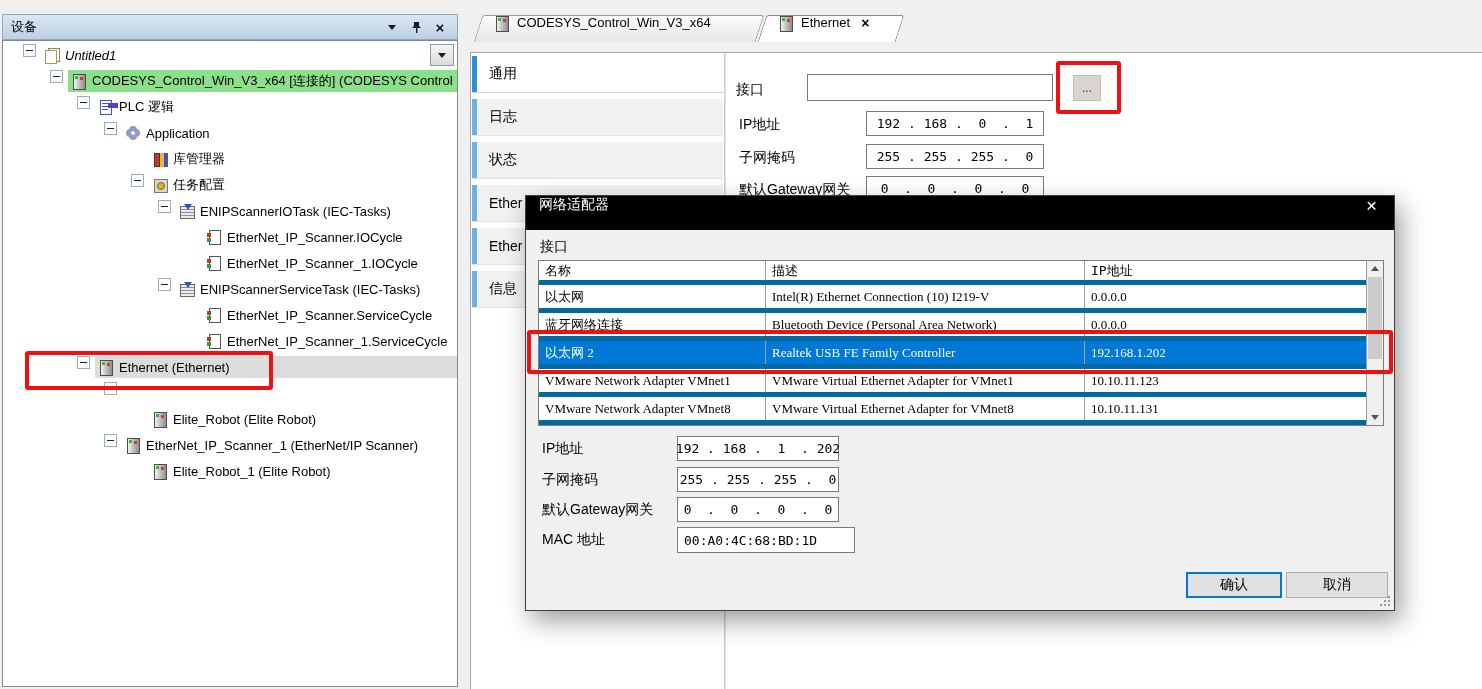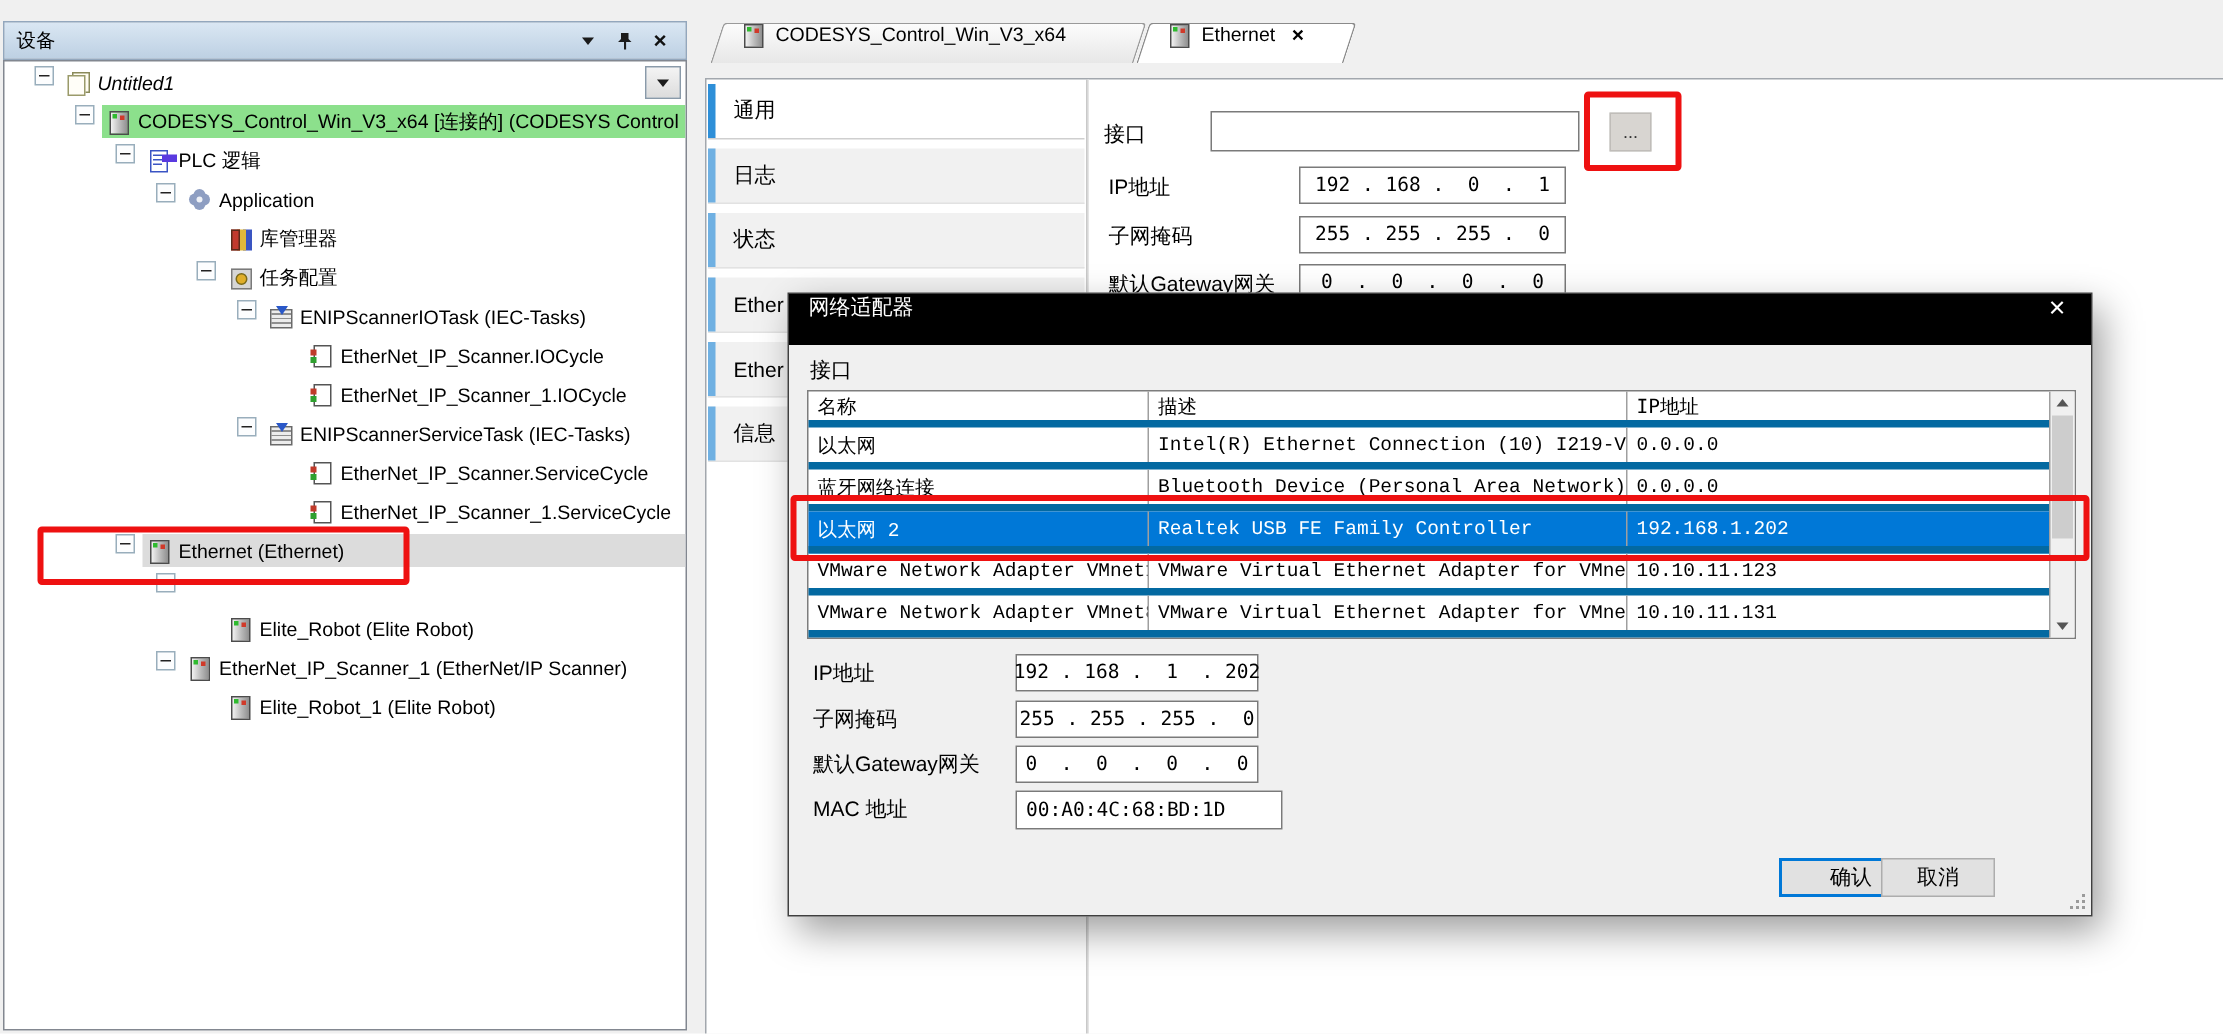--- a/index.html
+++ b/index.html
@@ -69,21 +69,21 @@
 
 .dialog{position:absolute;left:525px;top:195px;width:870px;height:416px;z-index:10;border:1px solid #3f3f3f;background:#f0f0f0;box-shadow:6px 10px 24px rgba(0,0,0,.38)}
 .dlg-title{height:34px;background:#000;color:#fff;display:flex;align-items:flex-start;padding:0 13px;font-size:14px}
 .dlg-close{margin-left:auto;font-size:19px;line-height:1;cursor:pointer;padding:0 4px}
 .dlg-body{position:absolute;left:0;right:0;top:34px;bottom:0}
 .dlg-section{position:absolute;left:14px;top:8px;font-size:14px}
 .ntable{position:absolute;left:12px;top:30px;width:846px;height:166px;background:#fff;border:1px solid #7d7d7d}
 .ntrows{position:absolute;left:0;top:0;right:17px;bottom:0}
 .ntr{display:grid;grid-template-columns:227px 319px 1fr;height:28px;border-bottom:5px solid #0369a1}
 .ntr.head{height:24px;font-size:13px}
-.ntr>div{display:flex;align-items:center;padding:0 6px;border-right:1px solid #9f9f9f;overflow:hidden;white-space:nowrap;font-family:Liberation Mono, monospace;font-size:13px}
+.ntr>div{display:flex;align-items:center;padding:0 6px;border-right:1px solid #9f9f9f;overflow:hidden;white-space:nowrap;font-family:Liberation Serif, serif;font-size:13px}
 .ntr>div:last-child{border-right:none}
 .ntr.head>div{font-family:"DejaVu Sans Mono","Liberation Mono",monospace}
 .ntr.selrow{background:#0078d7;color:#fff}
 .vscroll{position:absolute;top:0;bottom:0;right:0;width:17px;background:#f0f0f0;border-left:1px solid #9f9f9f}
 .varrow{position:absolute;left:0;width:16px;height:15px;display:flex;align-items:center;justify-content:center}
 .varrow.up{top:0}.varrow.down{bottom:0}
 .tri-up-s{width:0;height:0;border-left:4px solid transparent;border-right:4px solid transparent;border-bottom:5px solid #555}
 .tri-down-s{width:0;height:0;border-left:4px solid transparent;border-right:4px solid transparent;border-top:5px solid #555}
 .vthumb{position:absolute;left:1px;top:16px;width:14px;height:82px;background:#cdcdcd}
 .dfield-label{position:absolute;left:16px;font-size:14px;white-space:nowrap}
@@ -386,20 +386,20 @@
     <div class="dfield-label" style="top:241px">子网掩码</div>
     <div class="fvalue dfield-box" style="top:237px">255 . 255 . 255 .  0</div>
 
     <div class="dfield-label" style="top:271px">默认Gateway网关</div>
     <div class="fvalue dfield-box" style="top:267px">0  .  0  .  0  .  0</div>
 
     <div class="dfield-label" style="top:301px">MAC 地址</div>
     <div class="fvalue dfield-box" style="top:297px;width:178px;height:26px;justify-content:flex-start;padding-left:6px">00:A0:4C:68:BD:1D</div>
 
     <button class="btn default" style="left:660px;top:342px;width:96px">确认</button>
-    <button class="btn" style="left:728px;top:342px;width:76px">取消</button>
+    <button class="btn" style="left:760px;top:342px;width:102px">取消</button>
     <div class="grip"></div>
   </div>
 </div>
 
 <div class="anno" style="left:25px;top:351px;width:248px;height:39px"></div>
 <div class="anno" style="left:1056px;top:61px;width:65px;height:53px"></div>
 <div class="anno" style="left:527px;top:330px;width:866px;height:44px"></div>
 
 </body></html>

